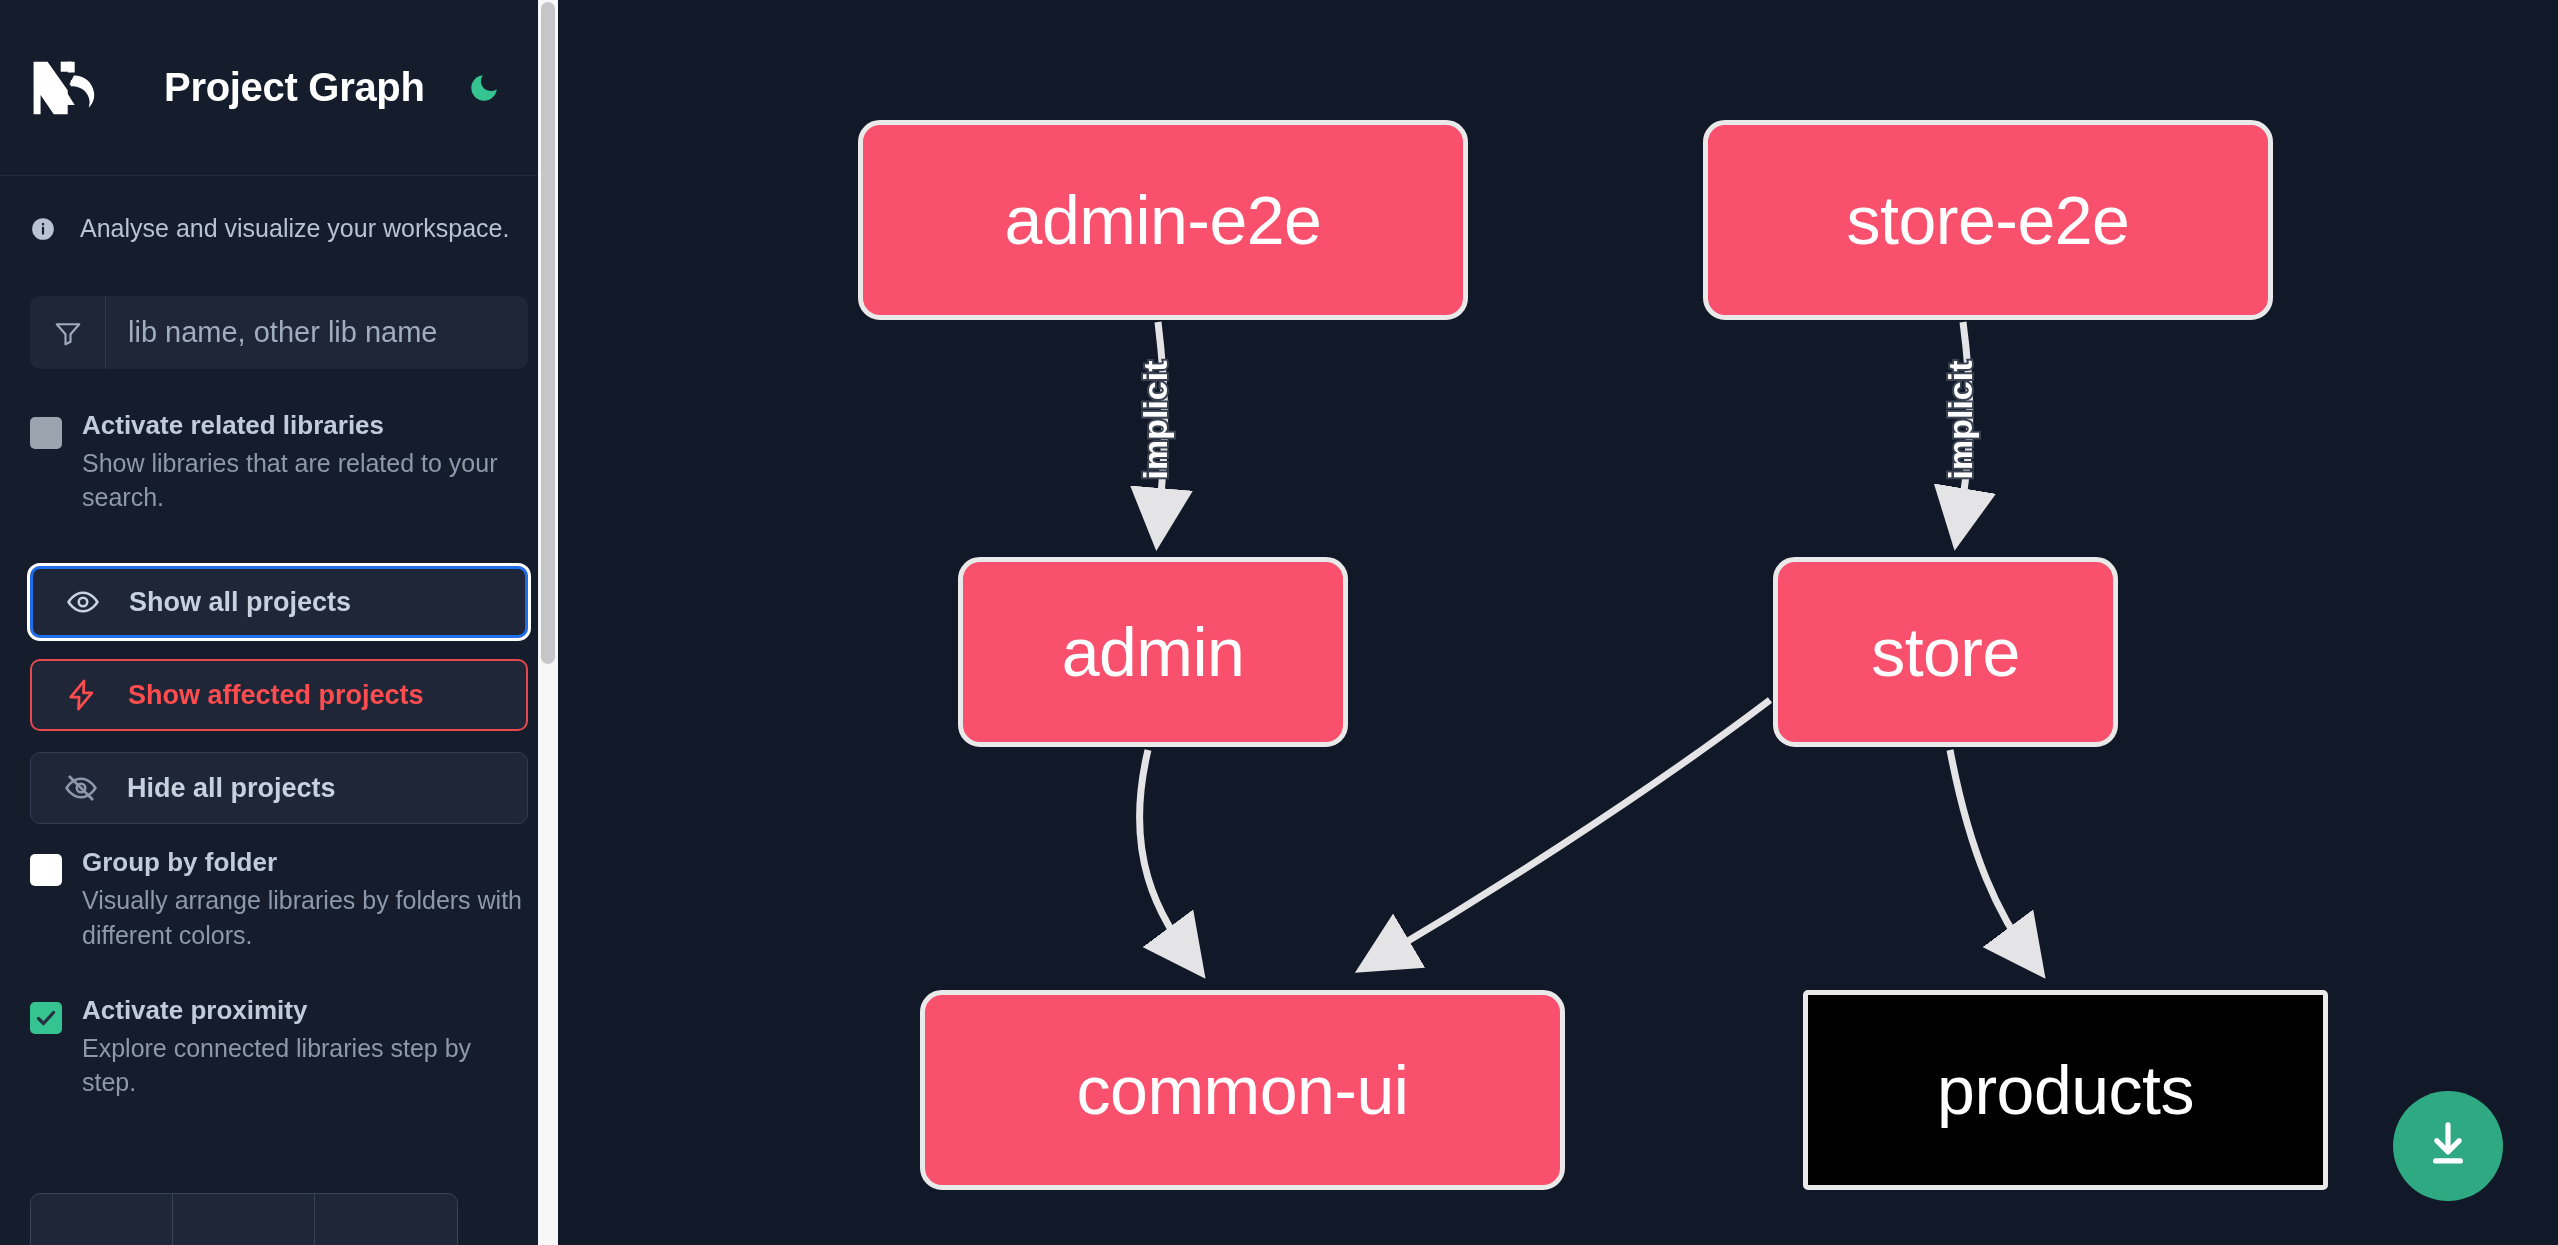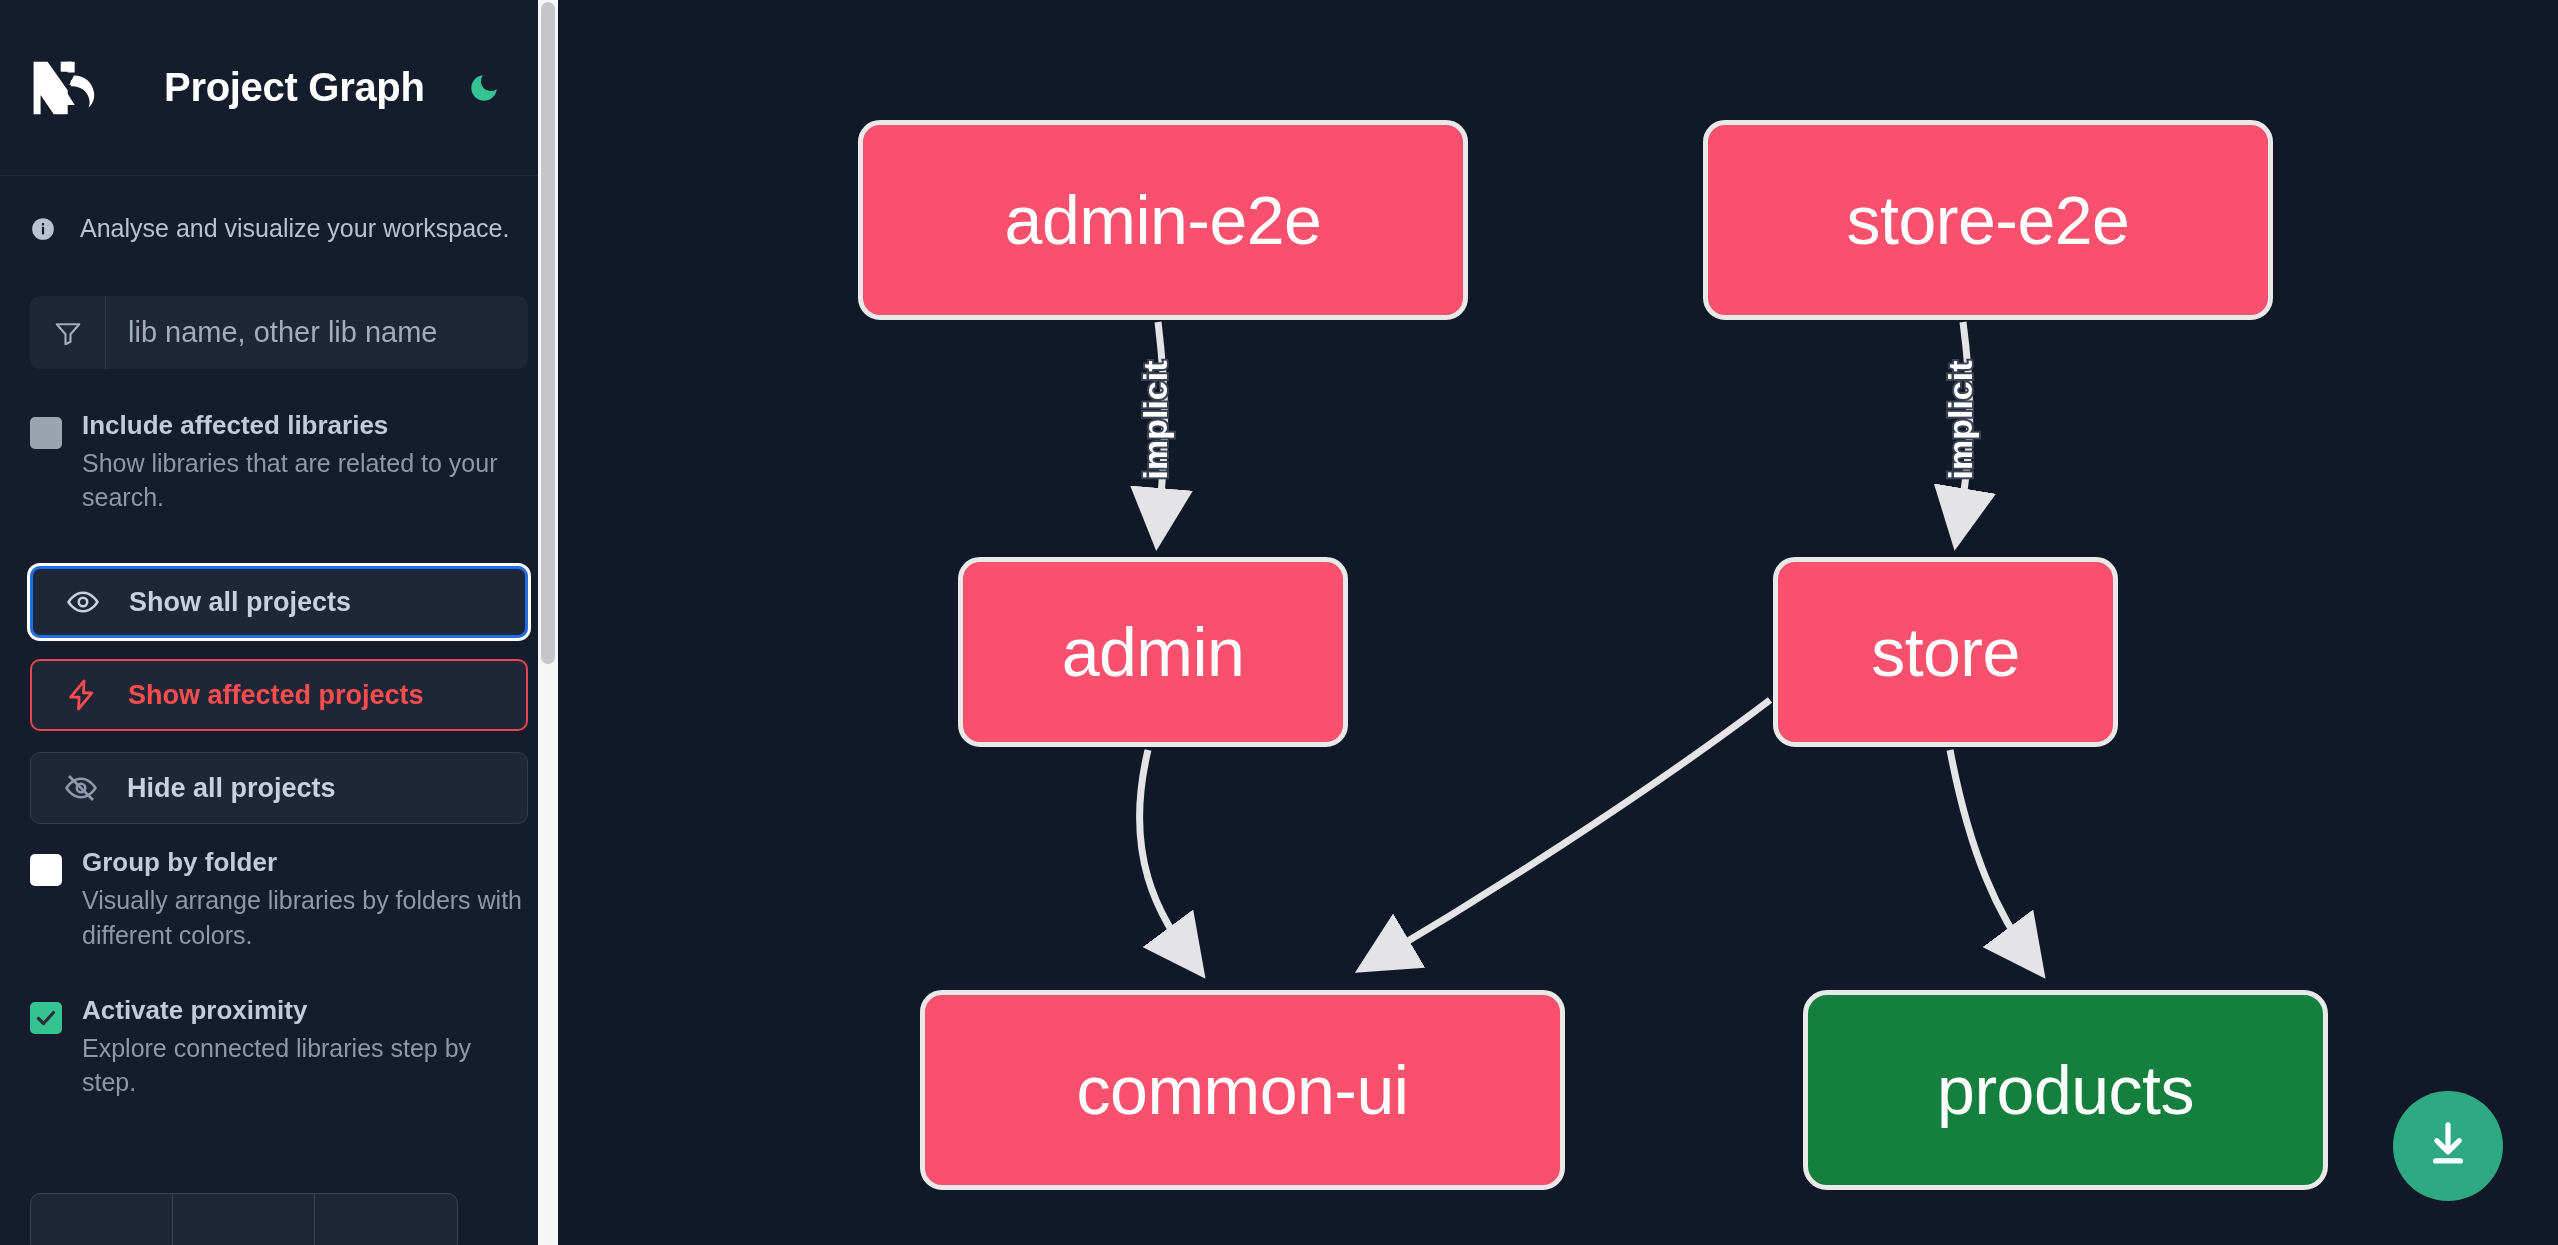--- a/index.html
+++ b/index.html
@@ -137,21 +137,21 @@
     display: flex; align-items: center; justify-content: center;
     border: 5px solid #e9e9e9;
     color: #ffffff;
     font-size: 68px;
     font-family: "Liberation Sans", sans-serif;
     letter-spacing: -0.5px;
     cursor: pointer;
     z-index: 3;
   }
   .node.pink { background: #f9516d; border-radius: 22px; }
-  .node.grey { background: #15803d; border-radius: 24px; }
+  .node.grey { background: #000000; border-radius: 5px; }
 
   .dl-btn {
     position: absolute; right: 55px; bottom: 44px;
     width: 110px; height: 110px; border-radius: 50%;
     background: #2fa981;
     display: flex; align-items: center; justify-content: center;
     cursor: pointer; z-index: 5;
   }
 </style>
 </head>
@@ -197,21 +197,21 @@
           <svg viewBox="0 0 24 24" width="30" height="30" aria-hidden="true">
             <path d="M3 5h18l-7 8v6l-4 2v-8z" fill="none" stroke="#9fadbf" stroke-width="1.7" stroke-linejoin="round"></path>
           </svg>
         </span>
         <input class="search-input" type="text" value="" placeholder="lib name, other lib name" style="">
       </div>
 
       <div class="check-block m1">
         <span class="cbox disabled"></span>
         <span>
-          <div class="check-label">Include affected libraries</div>
+          <div class="check-label">Activate related libraries</div>
           <div class="check-desc">Show libraries that are related to your search.</div>
         </span>
       </div>
 
       <div class="btn-stack">
 
         <div class="gbtn focus">
           <span class="ico">
             <svg viewBox="0 0 24 24" width="34" height="34" aria-hidden="true">
               <path d="M1.8 12S5.5 5.5 12 5.5 22.2 12 22.2 12 18.5 18.5 12 18.5 1.8 12 1.8 12z" fill="none" stroke="#c8d1de" stroke-width="1.8"></path>

